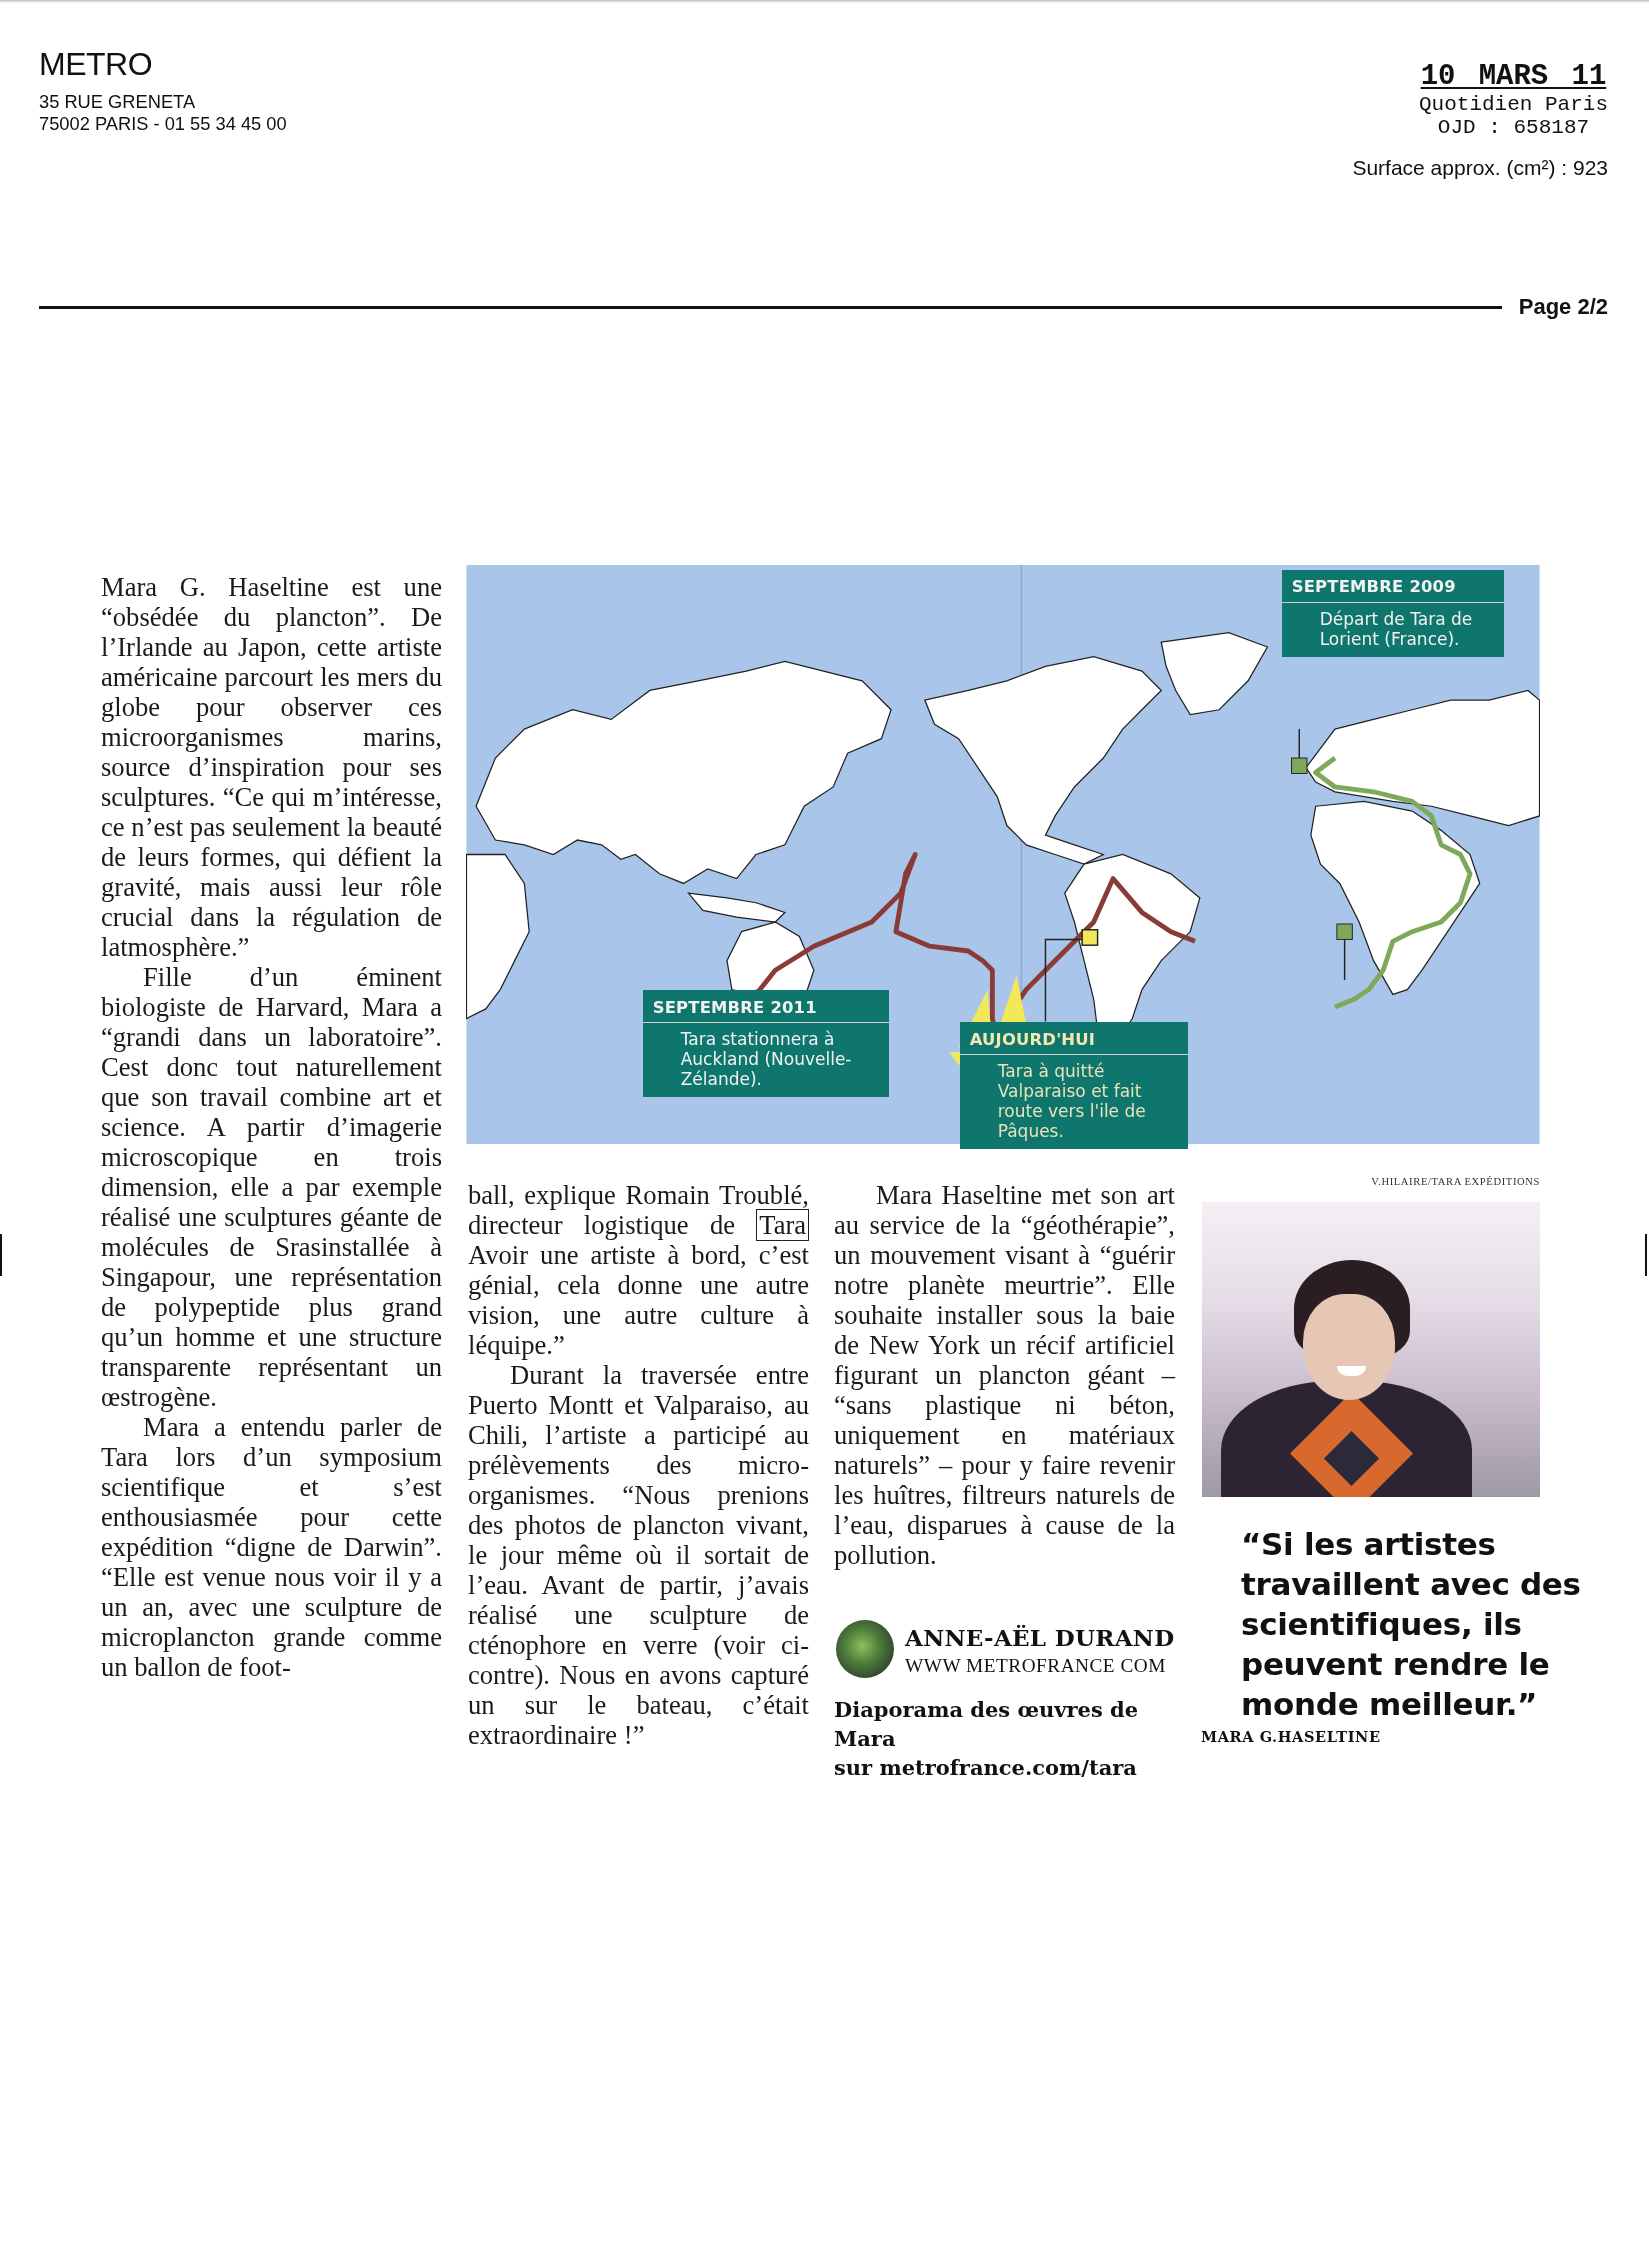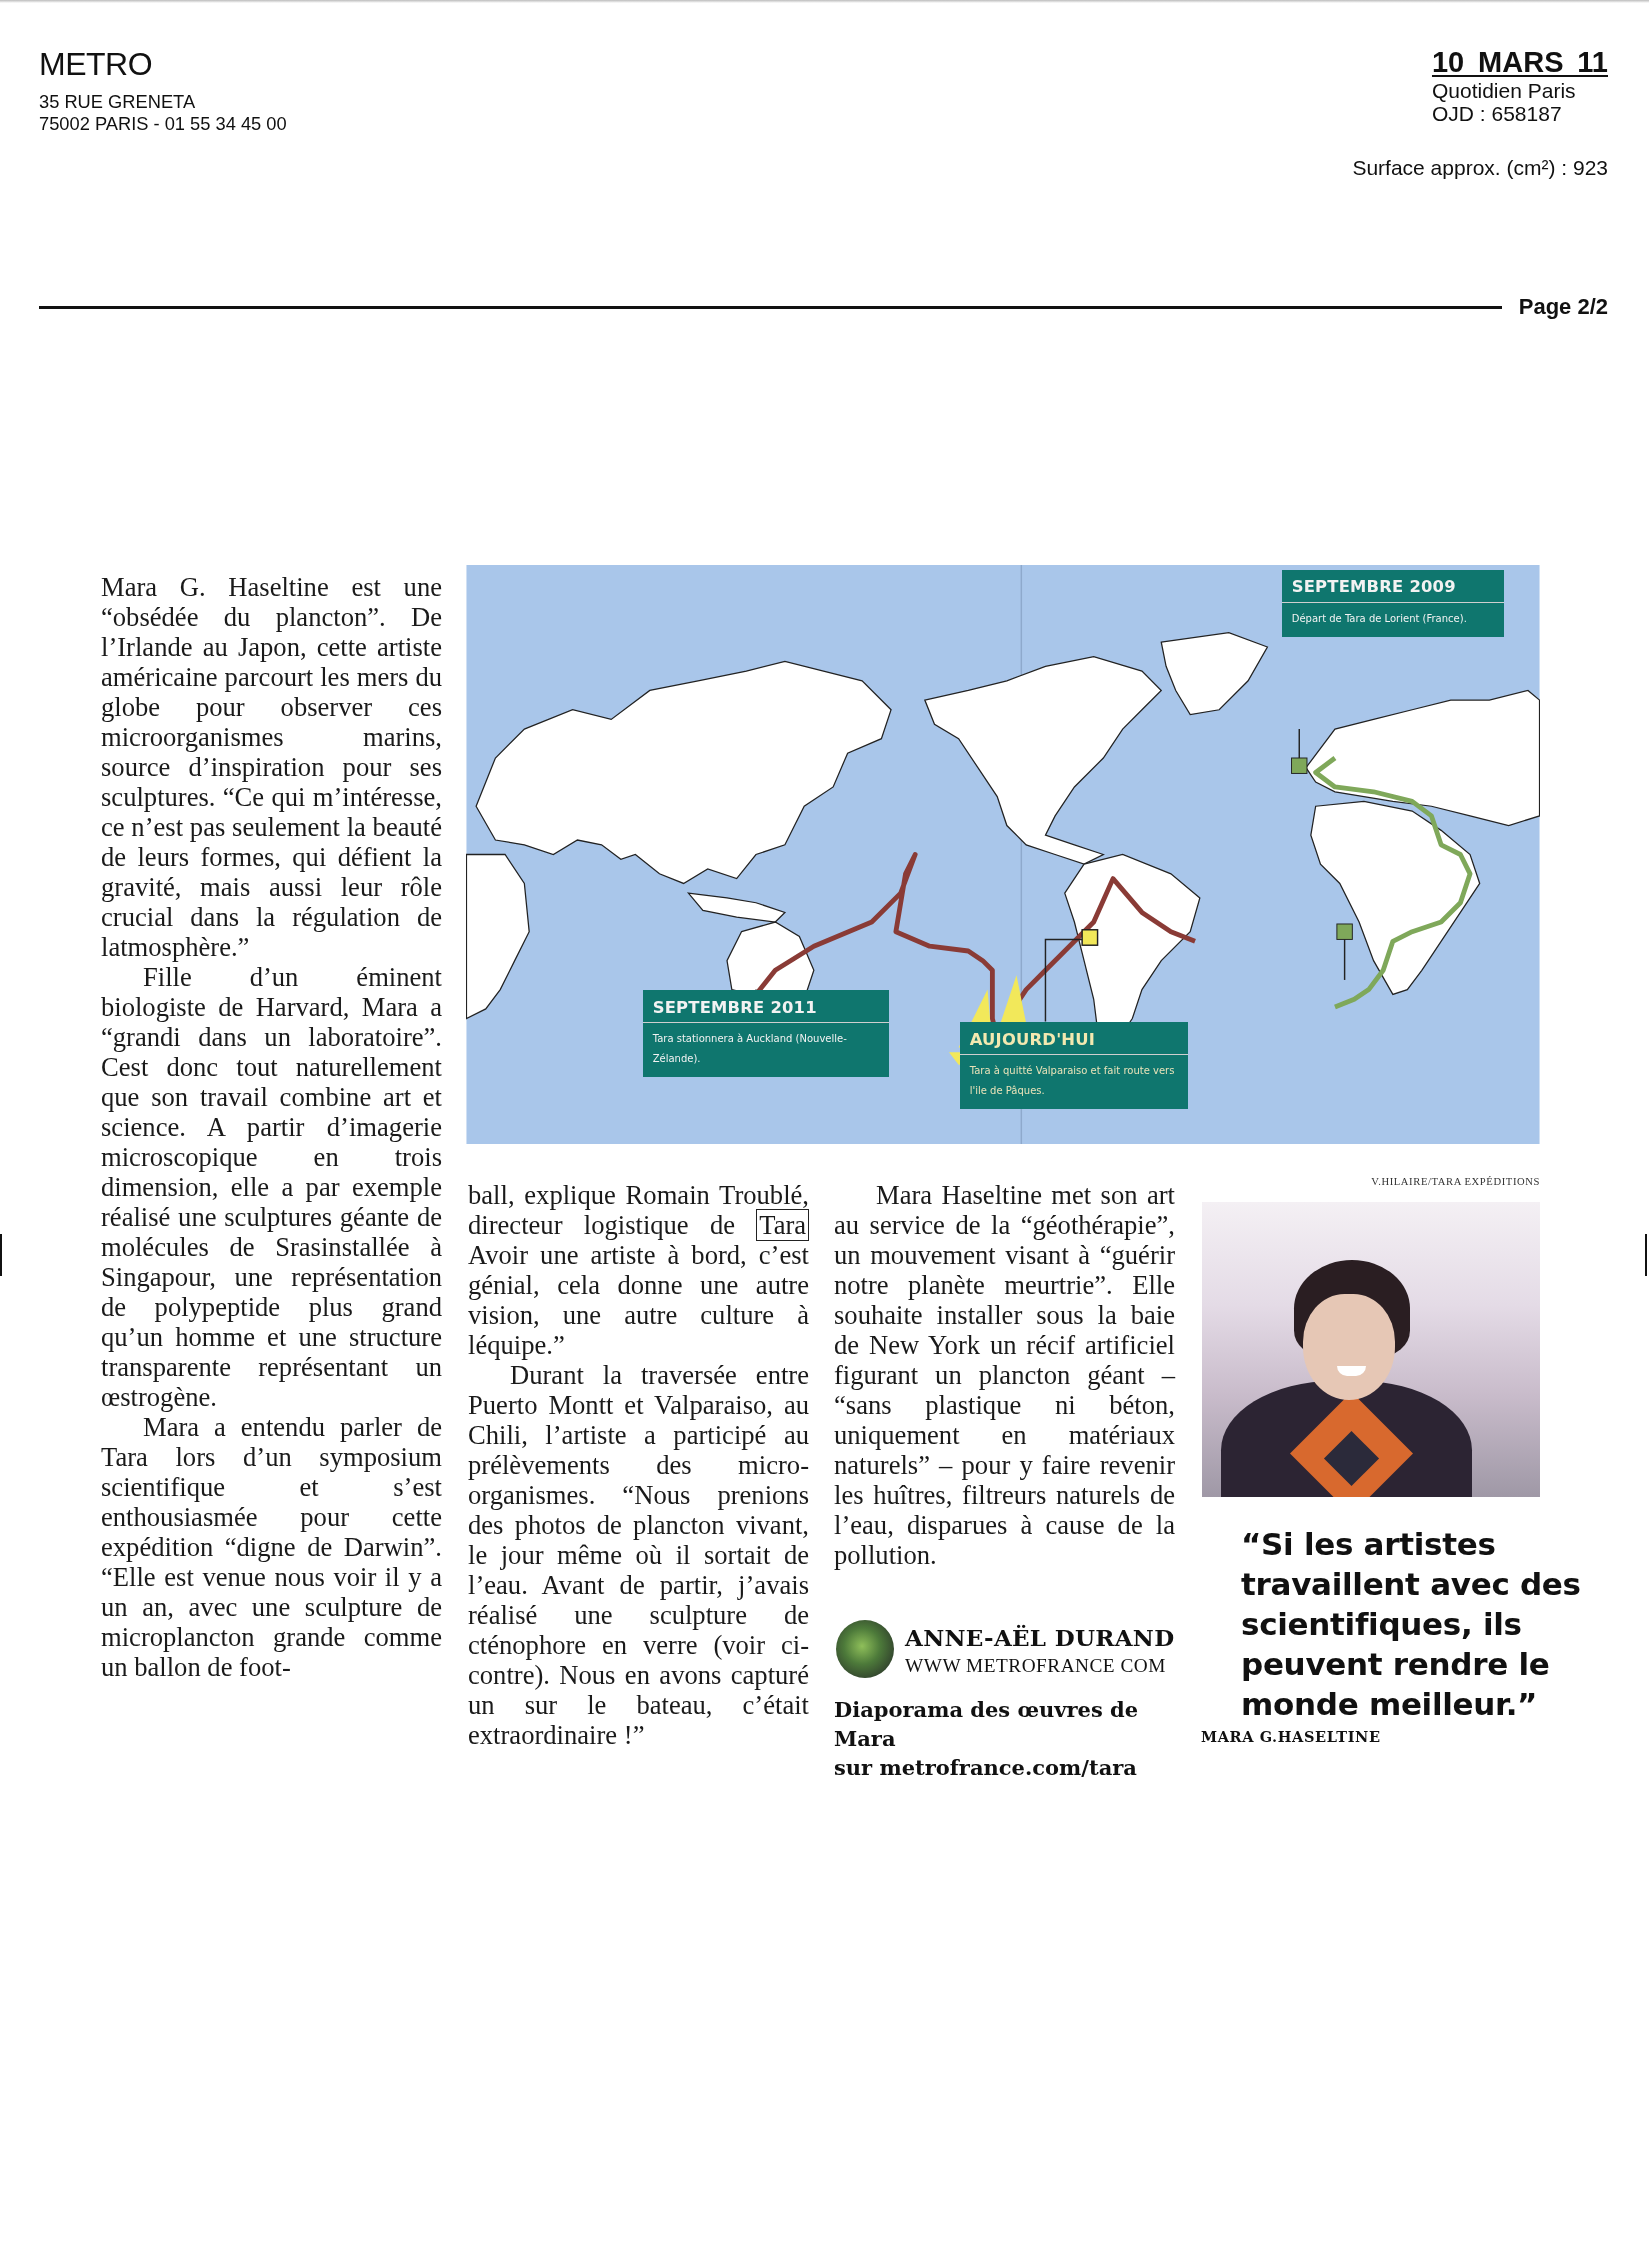--- a/index.html
+++ b/index.html
@@ -5,21 +5,21 @@
   html, body { margin: 0; padding: 0; background: #ffffff; }
   body { width: 1649px; height: 2257px; position: relative; overflow: hidden; font-family: "Liberation Sans", sans-serif; color: #111; }
   .topshadow { position: absolute; left: 0; top: 0; width: 1649px; height: 2.9px; background: linear-gradient(#bcbcbc, #ffffff); }
   .edge-mark { position: absolute; width: 1.9px; height: 42px; background: #111; top: 1234px; }
   .edge-left { left: 0; }
   .edge-right { right: 1.9px; }
 
   
   .pub-name { position: absolute; left: 39px; top: 46px; font-size: 32px; letter-spacing: -0.5px; }
   .pub-addr { position: absolute; left: 39px; top: 91px; font-size: 18.3px; line-height: 22px; }
-  .hdr-right { position: absolute; right: 41px; top: 46px; text-align: left; }
+  .hdr-right { position: absolute; right: 41px; top: 60px; text-align: center; font-family: Liberation Mono, monospace; }
   .hdr-date { font-size: 29px; font-weight: bold; text-decoration: underline; text-underline-offset: 2.9px; text-decoration-thickness: 1.9px; word-spacing: 5.8px; }
   .hdr-line { font-size: 21px; line-height: 23px; }
   .hdr-surface { position: absolute; right: 41px; top: 156px; font-size: 21px; }
   .rule { position: absolute; left: 39px; top: 306px; width: 1463px; height: 2.9px; background: #111; }
   .page-num { position: absolute; right: 41px; top: 294px; font-size: 22px; font-weight: bold; }
 
   
   .col { position: absolute; font-family: "Liberation Serif", "DejaVu Serif", serif; font-size: 26.6px; line-height: 30px; text-align: justify; color: #1a1a1a; }
   .col p { margin: 0; }
   .col p.indent { text-indent: 42px; }
@@ -47,21 +47,21 @@
   .photo .scarf-in { position: absolute; left: 130px; top: 237px; width: 39px; height: 39px; transform: rotate(45deg); background: #2b2a3a; }
 
   .pullquote { position: absolute; left: 1201px; top: 1524px; width: 348px; font-family: "DejaVu Sans", sans-serif; font-weight: bold; font-size: 31px; line-height: 40px; letter-spacing: -0.3px; margin-left: 40px; }
   .pullquote-author { position: absolute; left: 1201px; top: 1728px; font-family: "DejaVu Serif", serif; font-weight: bold; font-size: 14.5px; letter-spacing: 0.6px; }
 
   
   .map { position: absolute; left: 466px; top: 565px; width: 1074px; height: 579px; }
   .map svg { display: block; }
   .callout { position: absolute; background: #0f766e; color: #f2f2f2; font-family: "DejaVu Sans", sans-serif; }
   .callout .c-title { font-weight: bold; font-size: 16.4px; padding: 7.7px 9.7px 5.8px 9.7px; border-bottom: 1.4px solid #cfcfcf; letter-spacing: 0.2px; }
-  .callout .c-body { font-size: 10px; line-height: 20px; padding: 5.8px 9.7px 7.7px 9.7px; }
+  .callout .c-body { font-size: 17px; line-height: 20px; padding: 5.8px 9.7px 7.7px 9.7px; margin-left: 28px; }
   .co-2009 { left: 816px; top: 4.8px; width: 222px; }
   .co-2011 { left: 177px; top: 425px; width: 246px; }
   .co-now { left: 494px; top: 457px; width: 228px; }
   .co-now .c-title { color: #f3e9b0; }
   .co-now .c-body { color: #e8e2b8; }
   .co-2010 { left: 753px; top: 415px; width: 193px; }
 </style>
 </head>
 <body>
 

